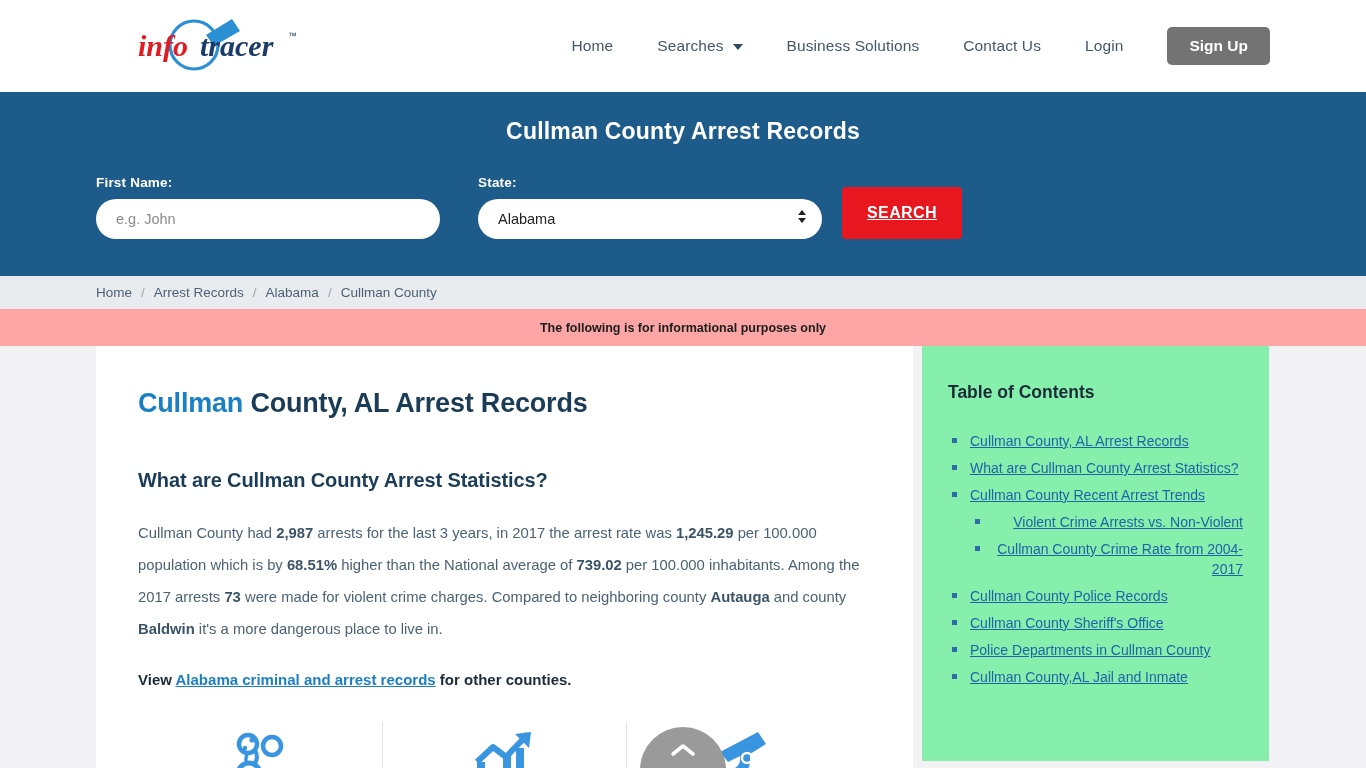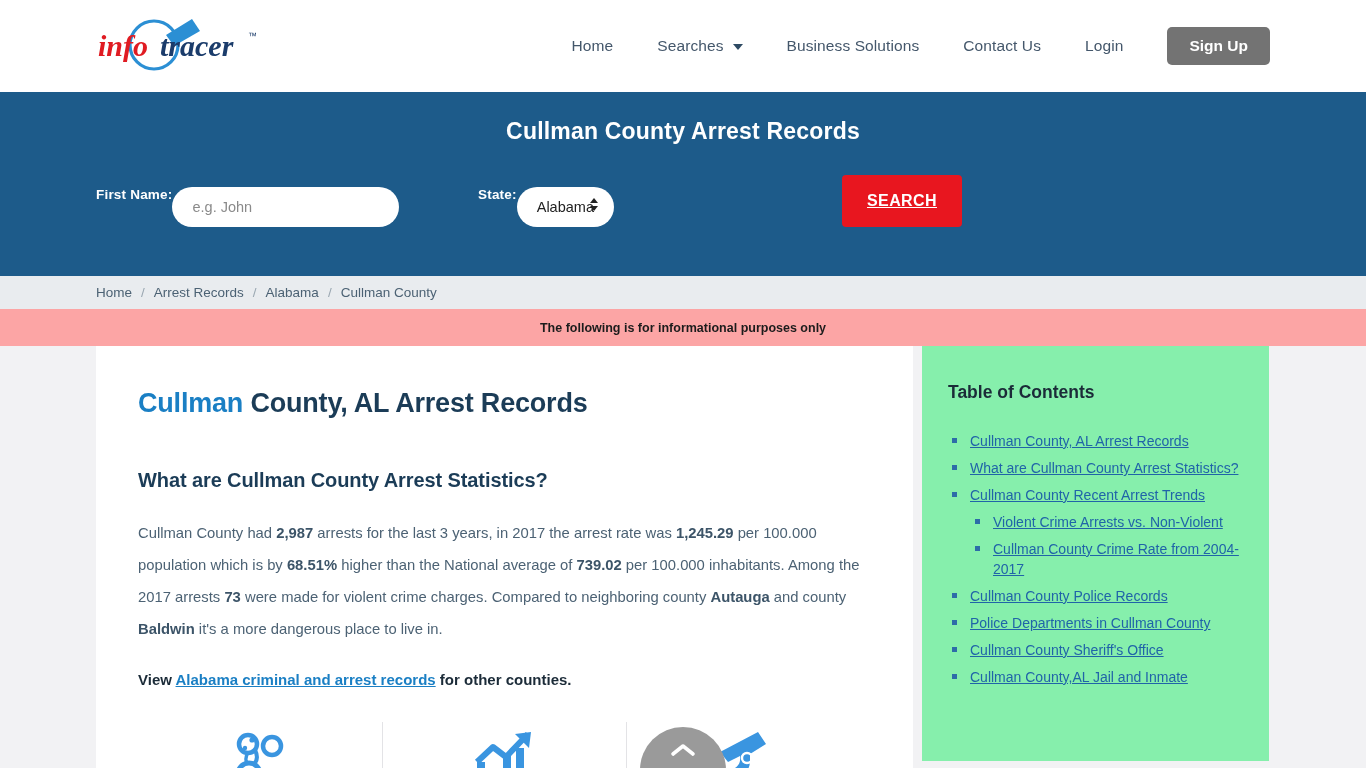--- a/index.html
+++ b/index.html
@@ -19,20 +19,21 @@
     align-items: center;
     padding: 0 96px 0 96px;
     position: relative;
   }
   .logo-wrap {
     display: flex;
     align-items: center;
     width: 260px;
     height: 72px;
     position: relative;
+    justify-content: center;
   }
   .logo-svg { display: block; }
 
   .nav {
     margin-left: auto;
     display: flex;
     align-items: center;
     gap: 0px;
   }
   .nav-item {
@@ -79,21 +80,21 @@
     font-weight: bold;
     text-align: center;
     margin: 0 0 30px 0;
     letter-spacing: .2px;
   }
   .form-row {
     display: flex;
     align-items: flex-end;
     gap: 0;
   }
-  .field { display: flex; flex-direction: row; }
+  .field { display: flex; flex-direction: column; }
   .f-first { width: 344px; margin-right: 38px; }
   .f-last  { width: 336px; margin-right: 44px; }
   .f-state { width: 344px; margin-right: 20px; }
   .field-label {
     color: #ffffff;
     font-size: 13.5px;
     font-weight: bold;
     margin-bottom: 9px;
     letter-spacing: .2px;
   }
@@ -263,21 +264,21 @@
     font-size: 14px;
     line-height: 20px;
   }
   ul.toc li::before {
     content: "";
     position: absolute;
     left: 4px; top: 7px;
     width: 5px; height: 5px;
     background: #2d6ca8;
   }
-  ul.toc li.sub { padding-left: 45px; }
+  ul.toc li.sub { padding-left: 45px; text-align: right; }
   ul.toc li.sub::before { left: 27px; }
   ul.toc a {
     color: #2064a8;
     text-decoration: underline;
   }
 
   
   .scrolltop {
     position: absolute;
     left: 640px;
@@ -422,22 +423,22 @@
 
   <div class="card-side">
     <h3 class="toc-title">Table of Contents</h3>
     <ul class="toc">
       <li><a href="#">Cullman County, AL Arrest Records</a></li>
       <li><a href="#">What are Cullman County Arrest Statistics?</a></li>
       <li><a href="#">Cullman County Recent Arrest Trends</a></li>
       <li class="sub"><a href="#">Violent Crime Arrests vs. Non-Violent</a></li>
       <li class="sub"><a href="#">Cullman County Crime Rate from 2004-2017</a></li>
       <li><a href="#">Cullman County Police Records</a></li>
+      <li><a href="#">Cullman County Sheriff's Office</a></li>
       <li><a href="#">Police Departments in Cullman County</a></li>
-      <li><a href="#">Cullman County Sheriff's Office</a></li>
       <li><a href="#">Cullman County,AL Jail and Inmate</a></li>
     </ul>
   </div>
 </div>
 
 <div class="scrolltop">
   <svg width="26" height="16" viewBox="0 0 26 16">
     <path d="M3 12 L13 4 L23 12" fill="none" stroke="#ffffff" stroke-width="3.6" stroke-linecap="round" stroke-linejoin="round"></path>
   </svg>
 </div>

